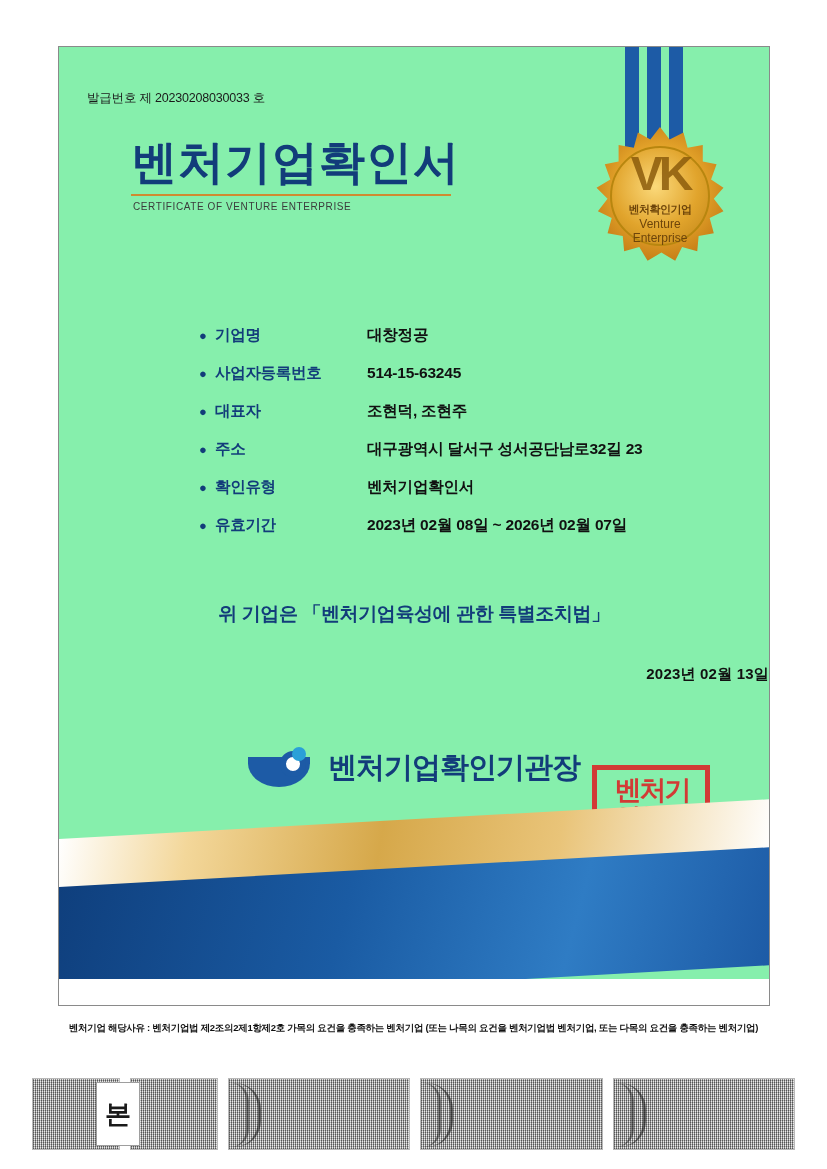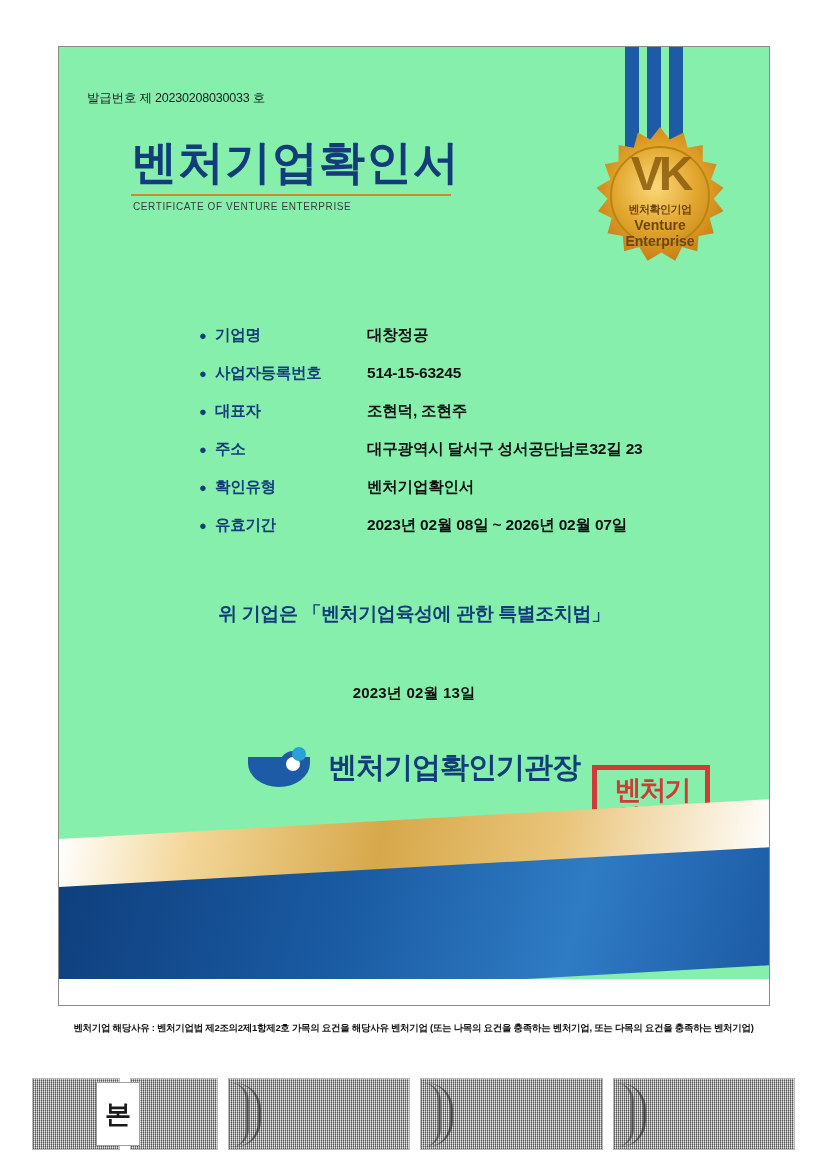--- a/index.html
+++ b/index.html
@@ -127,22 +127,22 @@
     opacity: 0.85;
   }
   .seal-ko {
     margin-top: 4px;
     font-size: 11px;
     font-weight: bold;
     color: #6e450a;
     letter-spacing: -0.5px;
   }
   .seal-en {
-    font-size: 14px;
-    font-weight: bold;
+    font-size: 12px;
+    font-weight: normal;
     color: #6e450a;
     letter-spacing: 0px;
   }
 
   
   .fields {
     position: absolute;
     left: 140px;
     top: 278px;
     width: 520px;
@@ -181,23 +181,23 @@
     text-align: center;
     color: #123c7a;
     font-size: 19px;
     font-weight: bold;
     line-height: 1.75;
     letter-spacing: -0.4px;
   }
   .doc-date {
     position: absolute;
     left: 0;
-    top: 637px;
-    width: 100%;
-    text-align: center;
+    top: 618px;
+    width: 100%;
+    text-align: right;
     font-size: 15px;
     font-weight: bold;
     color: #111111;
     letter-spacing: 0.2px;
   }
 
   
   .sig {
     position: absolute;
     left: 0;
@@ -445,21 +445,21 @@
       <div>이 확인서는 「벤처기업법」제25조의3(벤처기업확인기관의 지정 등)에 따라 지정된 벤처기업확인기관</div>
       <div>((사)벤처기업협회)이 벤처기업종합관리시스템을 통해 정보를 확인하고 발급한 확인서입니다.</div>
       <div>(벤처기업확인기관 지정기간 : '20.7.1~'23.6.30)</div>
     </div>
 
     <div class="band-gold"></div>
     <div class="band-blue"></div>
     <div class="band-white"></div>
   </div>
 
-  <div class="footer-note">벤처기업 해당사유 : 벤처기업법 제2조의2제1항제2호 가목의 요건을 해당사유 벤처기업 (또는 나목의 요건을 충족하는 벤처기업, 또는 다목의 요건을 충족하는 벤처기업)</div>
+  <div class="footer-note">벤처기업 해당사유 : 벤처기업법 제2조의2제1항제2호 가목의 요건을 충족하는 벤처기업 (또는 나목의 요건을 벤처기업법 벤처기업, 또는 다목의 요건을 충족하는 벤처기업)</div>
 
   <div class="strips">
     <div class="strip small"></div>
     <div class="strip small"></div>
     <div class="strip wide">
       <div class="arc"></div>
       <div class="arc a2"></div>
     </div>
     <div class="strip wide">
       <div class="arc"></div>

